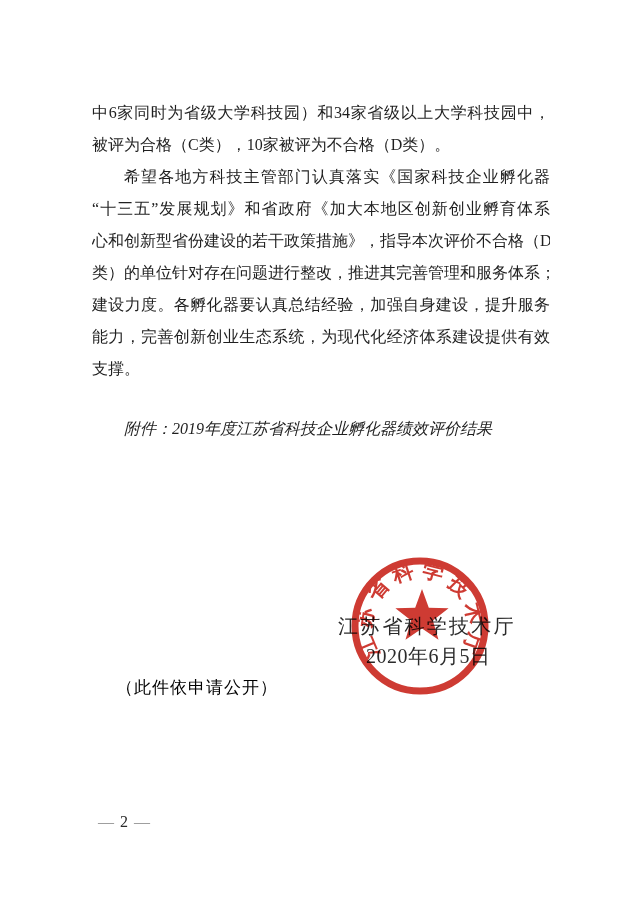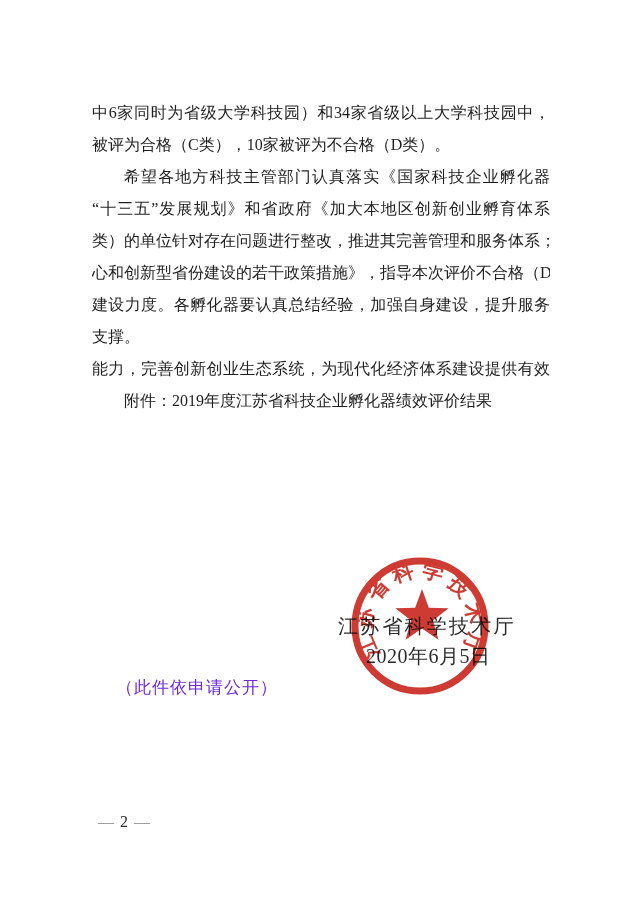--- a/index.html
+++ b/index.html
@@ -27,22 +27,24 @@
     height: 32px;
     overflow: hidden;
     white-space: nowrap;
   }
   .para .line.line-last {
     text-align-last: left;
     font-family: Liberation Serif, serif;
   }
   .para.indent-first .line:first-child { text-indent: 2em; }
   .attachment {
+    margin-top: 28px;
     padding-left: 2em;
     white-space: nowrap;
+    font-style: italic;
   }
   .authority {
     position: absolute;
     left: 338px;
     top: 613px;
     font-size: 20px;
     letter-spacing: 2.2px;
     color: #2b2b2b;
     white-space: nowrap;
   }
@@ -54,21 +56,21 @@
     letter-spacing: 0.5px;
     color: #2b2b2b;
     white-space: nowrap;
   }
   .disclosure {
     position: absolute;
     left: 116px;
     top: 676px;
     font-size: 17px;
     letter-spacing: 1px;
-    color: #6d28d9;
+    color: #000000;
     white-space: nowrap;
   }
   .page-number {
     position: absolute;
     left: 92px;
     top: 813px;
     font-size: 16px;
     white-space: nowrap;
   }
   .page-number .dash { color: #8f8f8f; padding: 0 6px; }
@@ -93,25 +95,25 @@
 <div class="page">
 
   <div class="content">
     <div class="para">
         <div class="line">中6家同时为省级大学科技园）和34家省级以上大学科技园中，</div>
         <div class="line line-last">被评为合格（C类），10家被评为不合格（D类）。</div>
       </div>
     <div class="para indent-first">
         <div class="line">希望各地方科技主管部门认真落实《国家科技企业孵化器</div>
         <div class="line">“十三五”发展规划》和省政府《加大本地区创新创业孵育体系</div>
+        <div class="line">心和创新型省份建设的若干政策措施》，指导本次评价不合格（D</div>
         <div class="line">类）的单位针对存在问题进行整改，推进其完善管理和服务体系；</div>
-        <div class="line">心和创新型省份建设的若干政策措施》，指导本次评价不合格（D</div>
         <div class="line">建设力度。各孵化器要认真总结经验，加强自身建设，提升服务</div>
+        <div class="line">能力，完善创新创业生态系统，为现代化经济体系建设提供有效</div>
         <div class="line line-last">支撑。</div>
-        <div class="line">能力，完善创新创业生态系统，为现代化经济体系建设提供有效</div>
       </div>
     <div class="attachment">附件：2019年度江苏省科技企业孵化器绩效评价结果</div>
   </div>
 
   <div class="authority">江苏省科学技术厅</div>
   <div class="sign-date">2020年6月5日</div>
 
   <svg class="seal" viewBox="0 0 144 144" xmlns="http://www.w3.org/2000/svg">
     <defs>
       <path id="sealArc" d="M 31.9 100.1 A 49 49 0 1 1 112.1 100.1" fill="none"></path>

